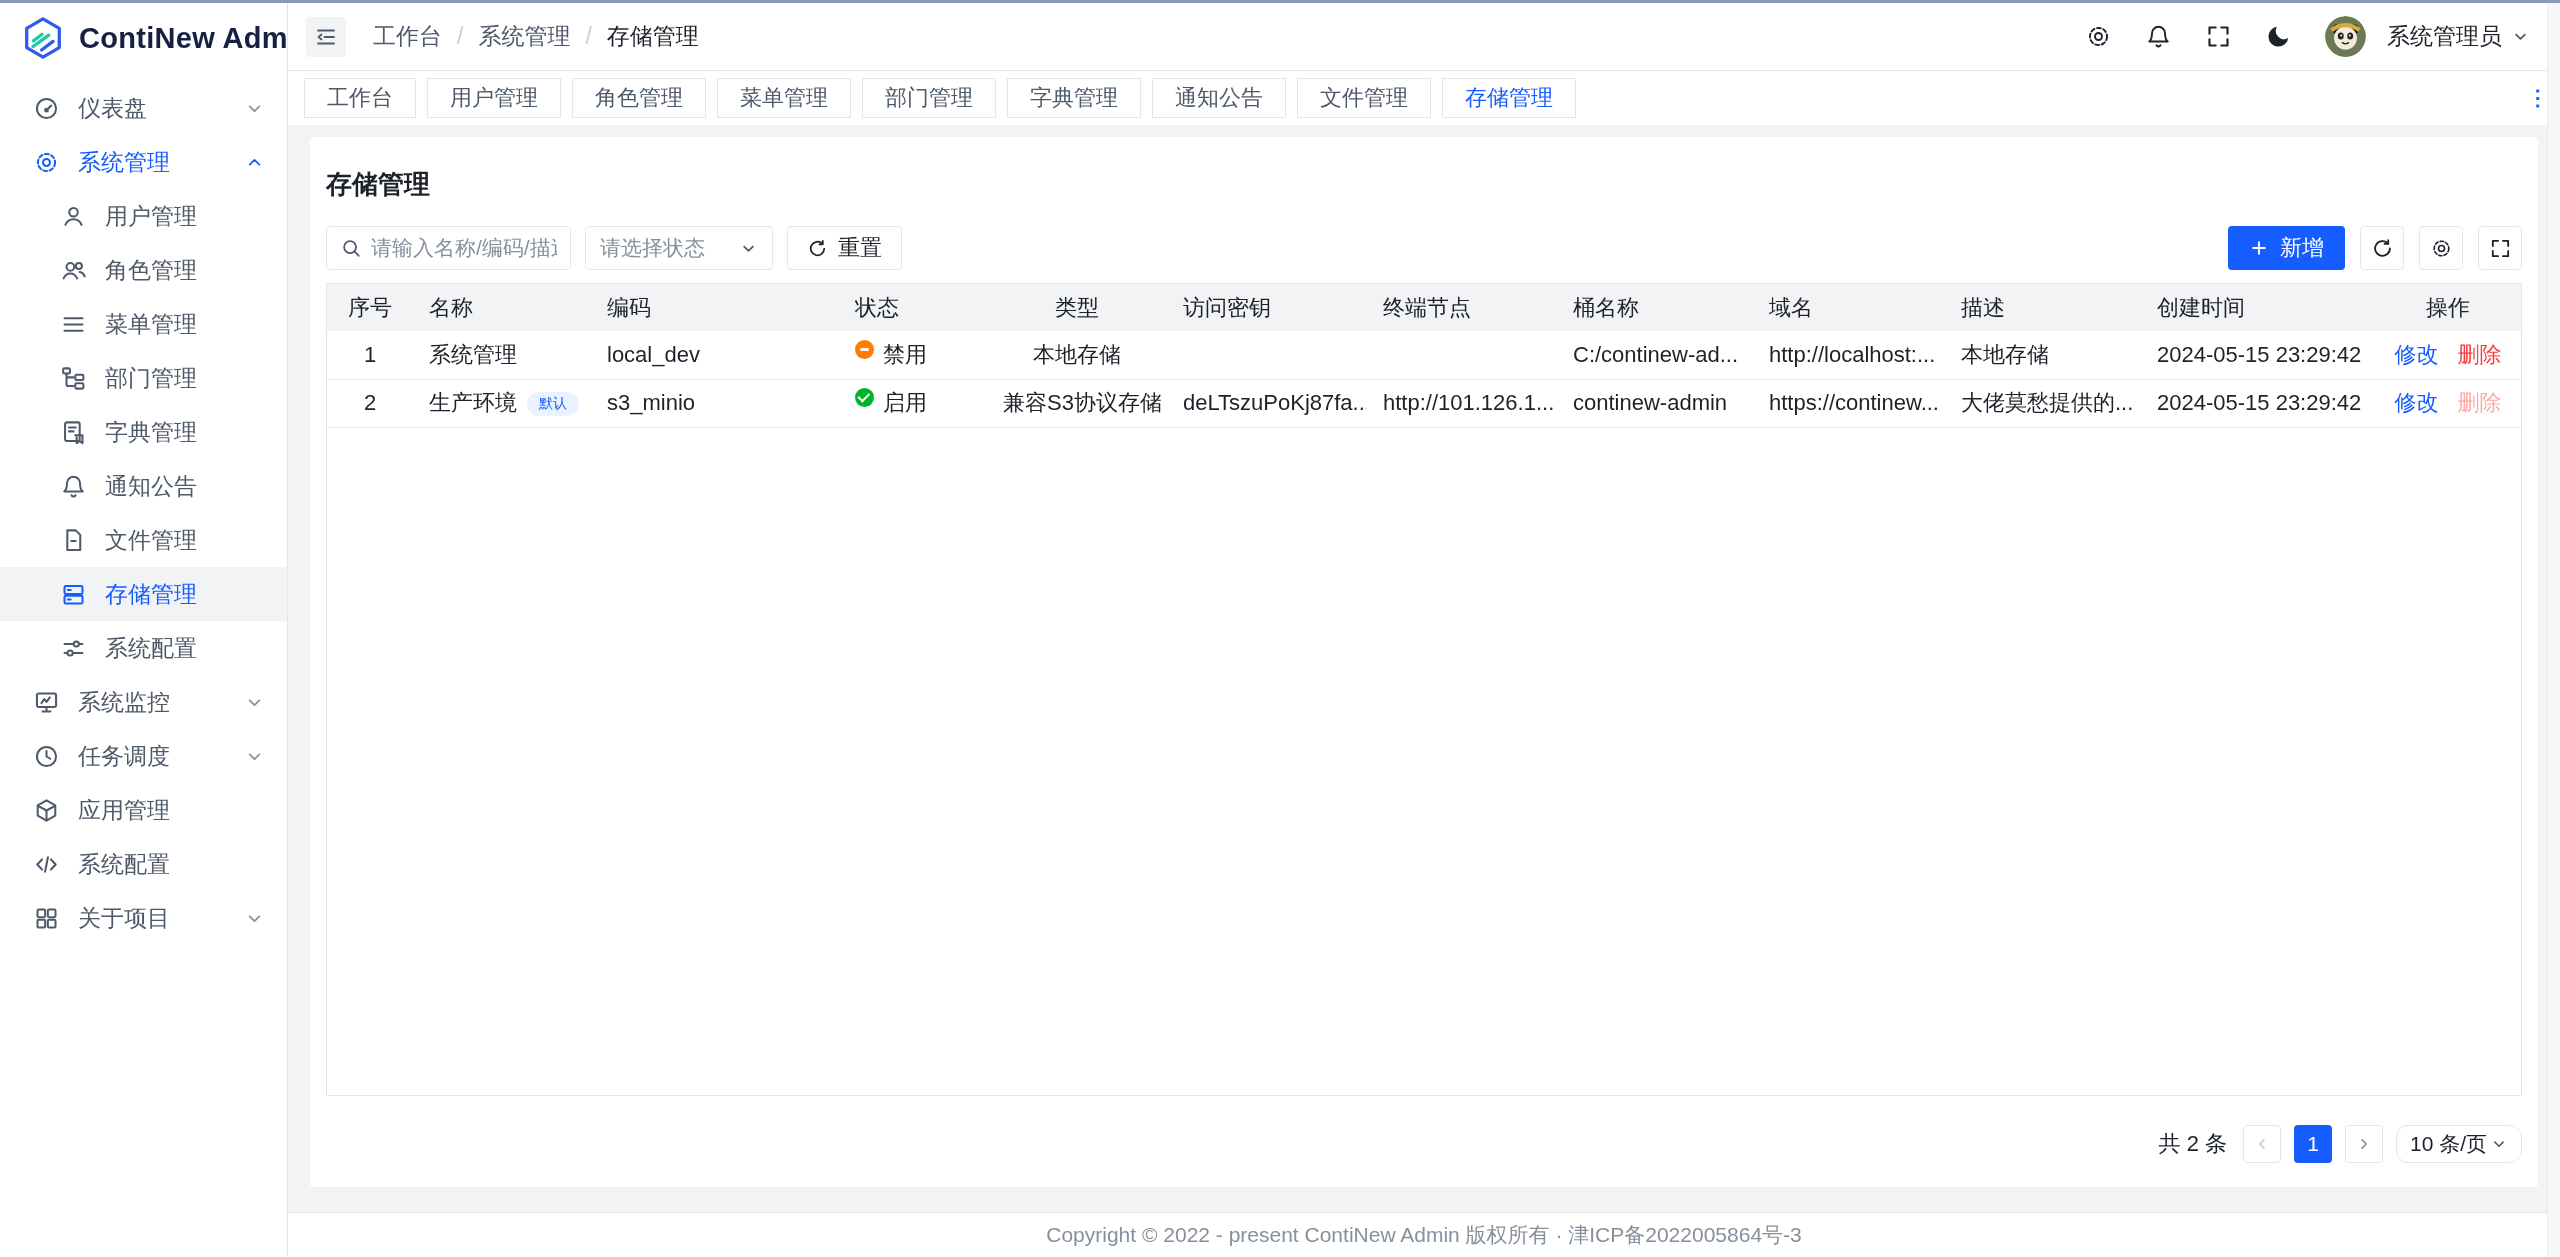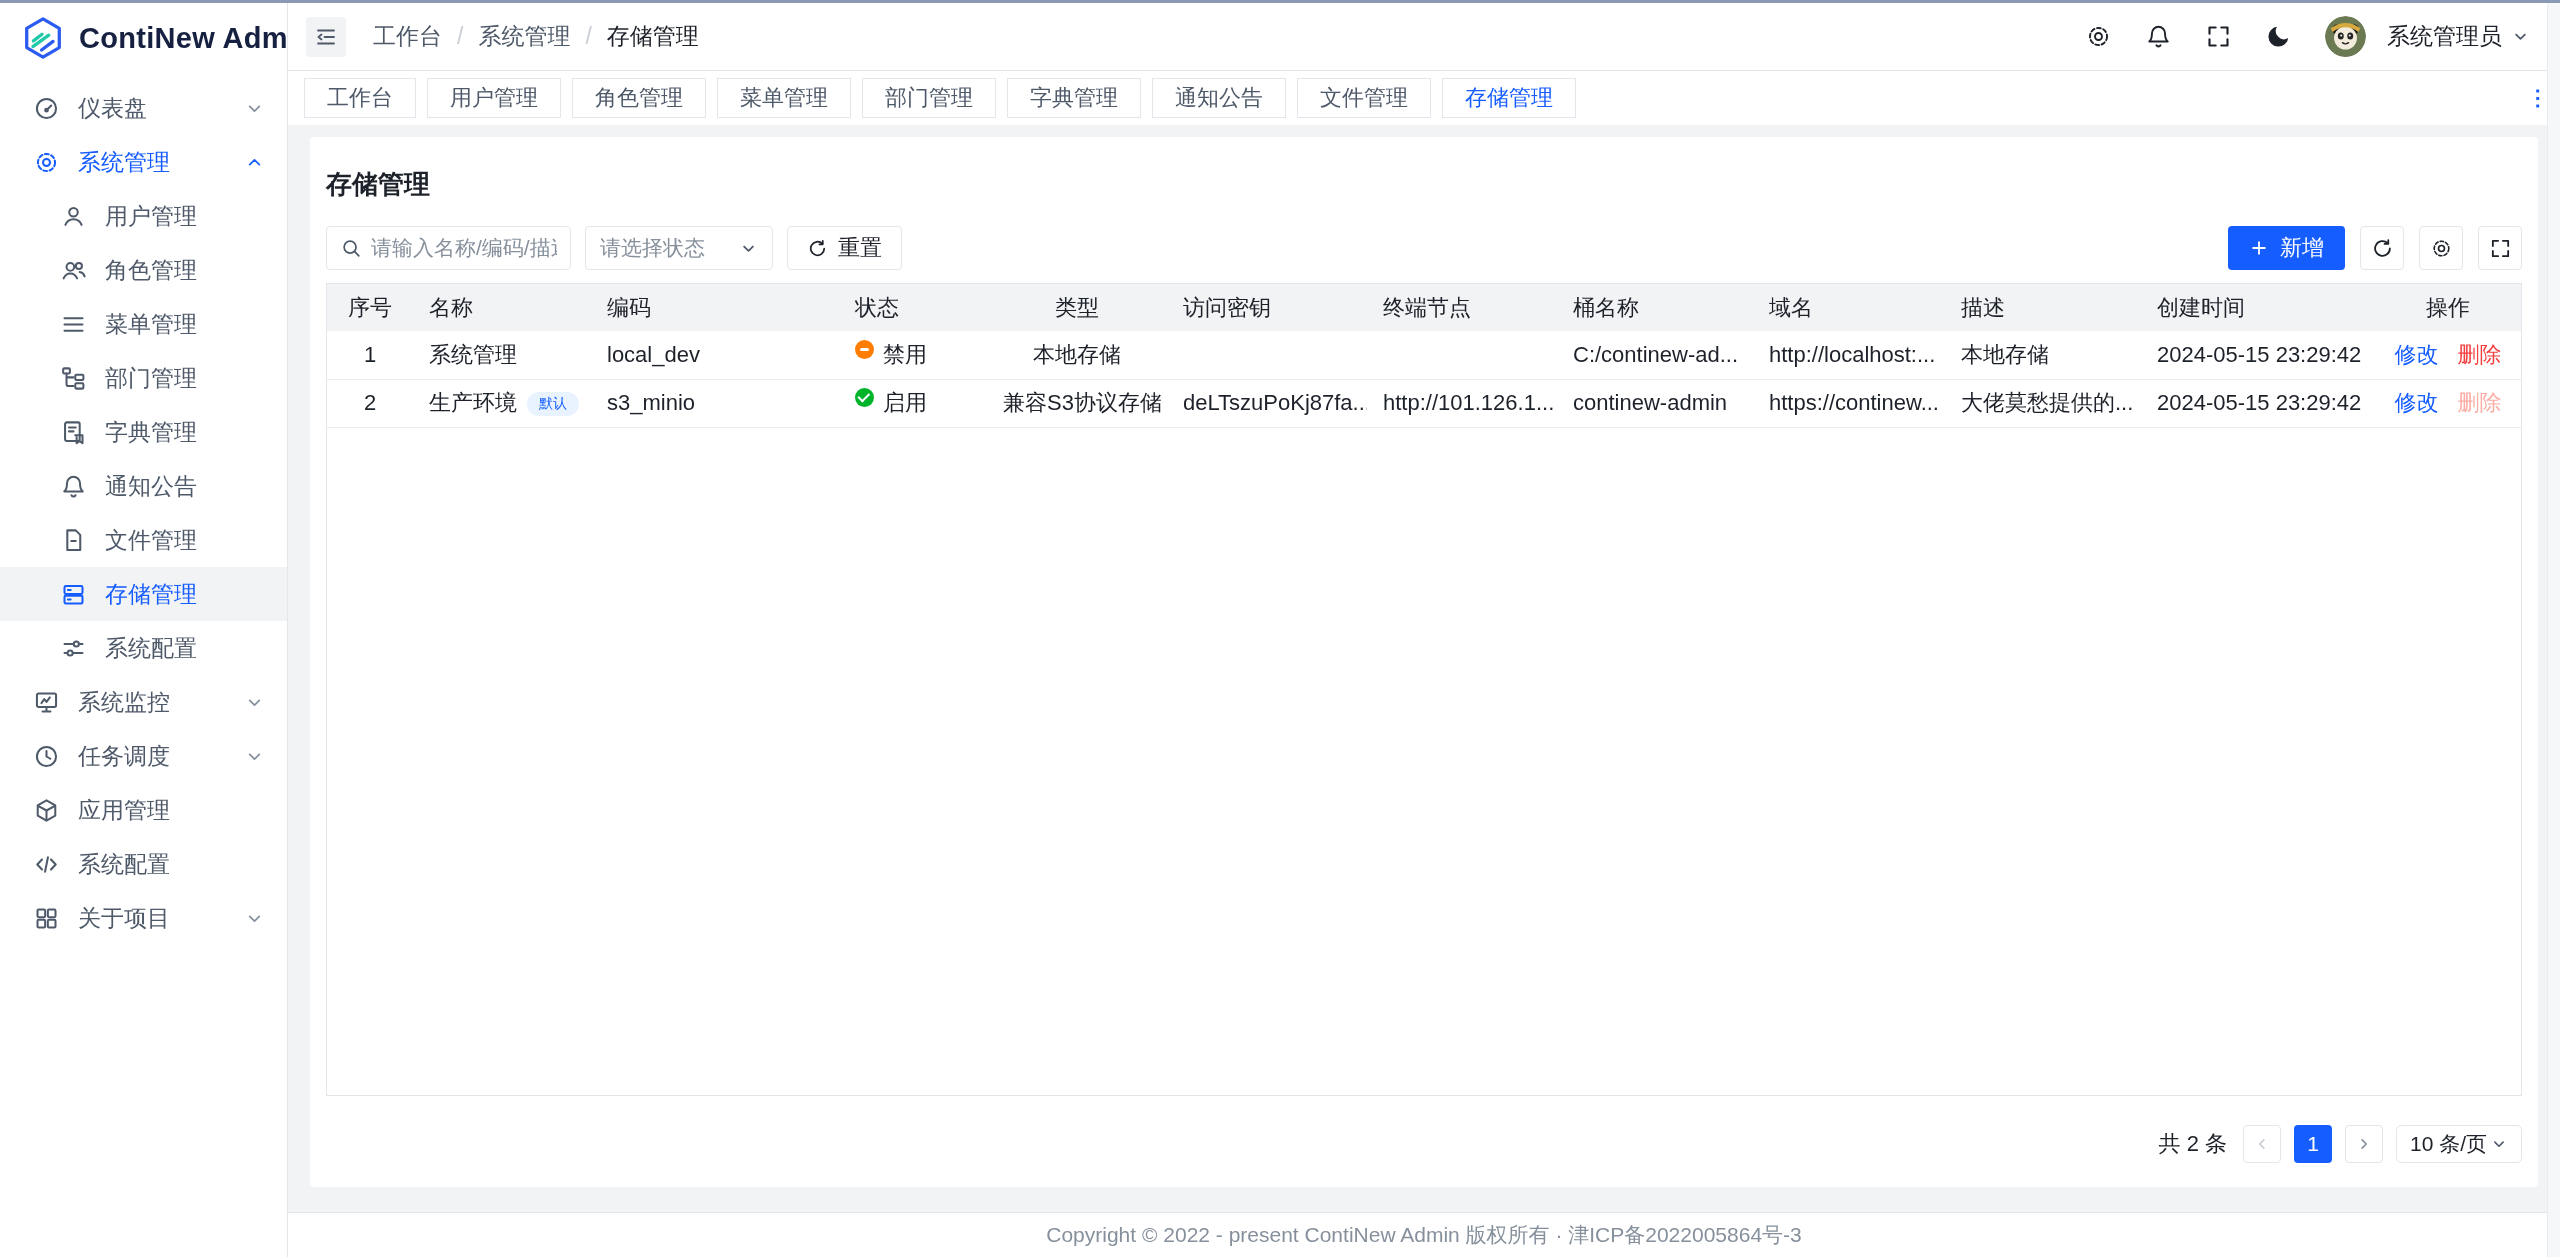--- a/index.html
+++ b/index.html
@@ -83,21 +83,21 @@
 .op-del{color:var(--danger,#f53f3f);cursor:pointer}
 .op-del.disabled{color:var(--danger-disabled,#fbaca3);cursor:not-allowed}
 
 
 .pagination{display:flex;align-items:center;justify-content:flex-end;gap:13px;font-size:22px;margin-top:29px;flex:none}
 .page-total{margin-right:3px}
 .page-btn{width:38px;height:38px;border:1px solid var(--border,#e5e6eb);border-radius:4px;background:#fff;display:flex;align-items:center;justify-content:center;color:#86909c;cursor:pointer}
 .page-btn.disabled{color:#c9cdd4}
 .page-btn svg{width:18px;height:18px}
 .page-num{width:38px;height:38px;border-radius:4px;background:var(--primary,#165dff);color:#fff;display:flex;align-items:center;justify-content:center;font-size:21px;cursor:pointer}
-.page-size{width:126px;height:38px;border:1px solid var(--border,#e5e6eb);border-radius:5px;background:#fff;display:flex;align-items:center;justify-content:space-between;padding:0 13px;font-size:21px;color:var(--text-primary,#1d2129);cursor:pointer}
+.page-size{width:126px;height:38px;border:1px solid var(--border,#e5e6eb);border-radius:12px;background:#fff;display:flex;align-items:center;justify-content:space-between;padding:0 13px;font-size:21px;color:var(--text-primary,#1d2129);cursor:pointer}
 .page-size .sel-chev{width:18px;height:18px;color:#4e5969}
 
 
 .footer{height:45px;background:#fff;border-top:1px solid var(--border,#e5e6eb);display:flex;align-items:center;justify-content:center;color:var(--text-muted,#86909c);font-size:21px;flex:none}
 
 
 .scroll-strip{position:fixed;right:0;top:3px;width:13px;height:1254px;background:#f6f7f9;border-left:1px solid #eaebee;z-index:50}
 </style>
 </head>
 <body>

